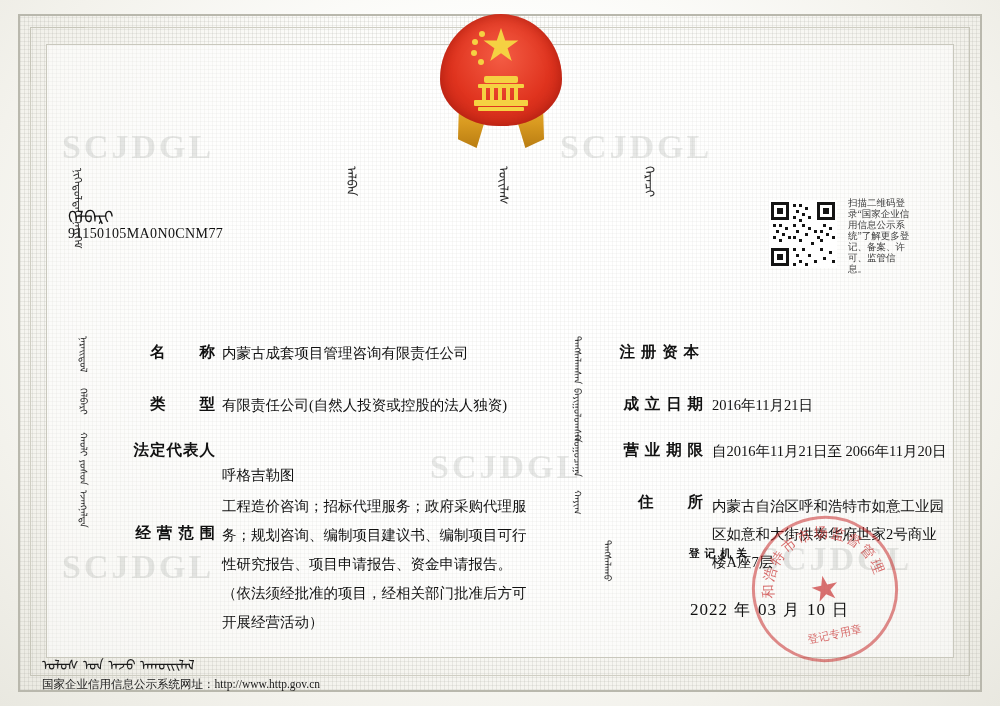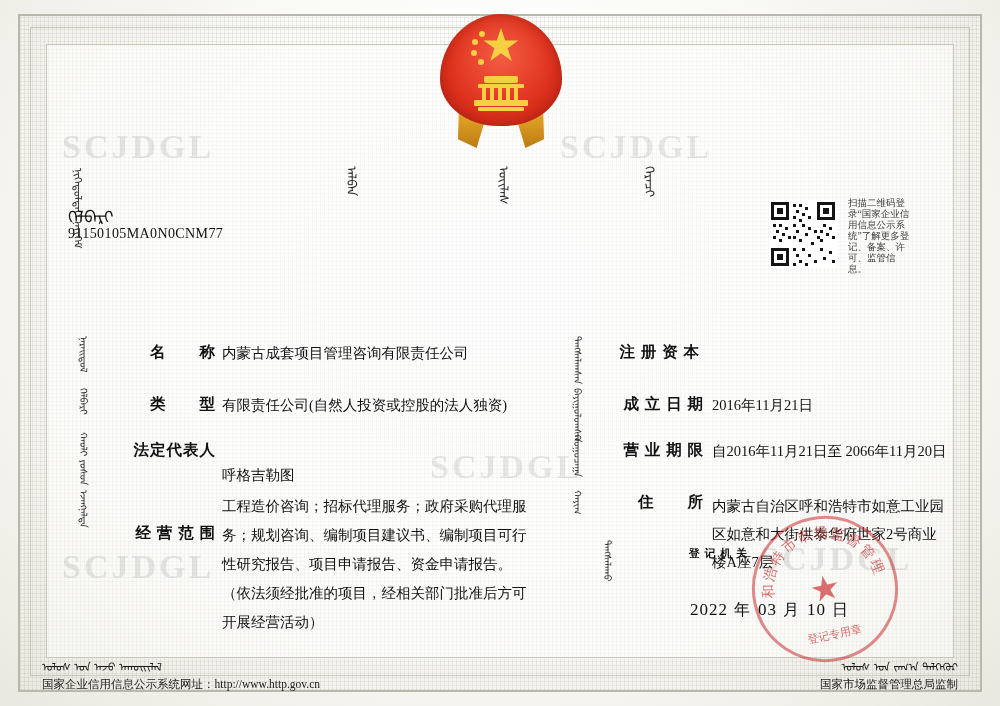--- a/index.html
+++ b/index.html
@@ -227,21 +227,21 @@
     position: absolute;
     right: 42px;
     bottom: 14px;
     font-size: 11.5px;
     color: #1a1a1a;
     text-align: right;
     font-family: "Liberation Serif", serif;
   }
   .footer-mong {
     font-family: "DejaVu Sans", sans-serif;
-    font-size: 11px;
+    font-size: 14px;
     color: #1a1a1a;
     letter-spacing: 1px;
     margin-bottom: 3px;
     display: block;
   }
 </style>
 </head>
 <body>
 
 <div id="page">
@@ -411,18 +411,14 @@
     <span class="num">03</span>
     <span>月</span>
     <span class="num">10</span>
     <span>日</span>
   </div>
 
   <div class="footer-left">
     <span class="footer-mong">ᠤᠯᠤᠰ ᠤᠨ ᠠᠵᠤ ᠠᠬᠤᠢᠢᠯᠠᠯ</span>
     <span>国家企业信用信息公示系统网址：http://www.http.gov.cn</span>
   </div>
-  <div class="footer-right">
-    <span class="footer-mong">ᠤᠯᠤᠰ ᠤᠨ ᠵᠠᠬ᠎ᠠ ᠳᠡᠯᠭᠡᠭᠦᠷ</span>
-    <span>国家市场监督管理总局监制</span>
-  </div>
 
 </div>
 
 </body></html>

